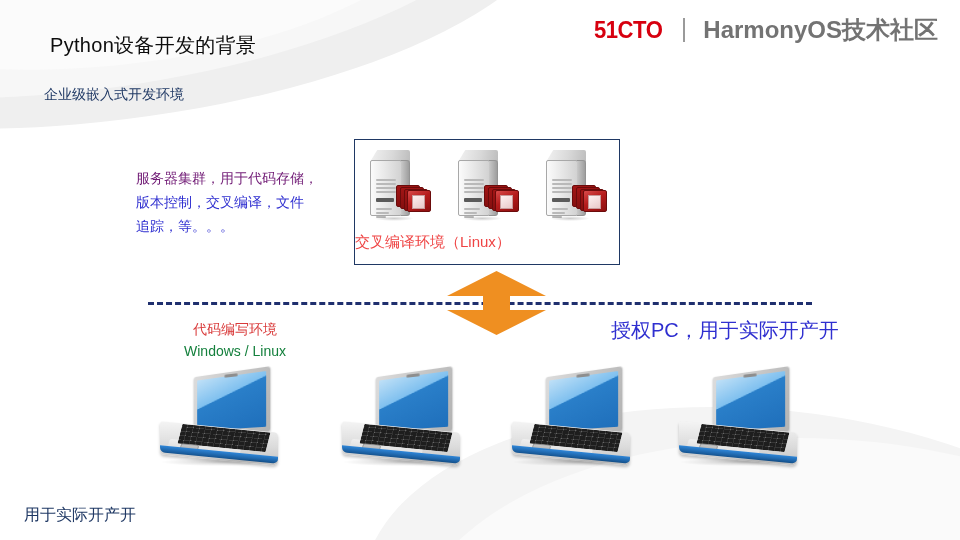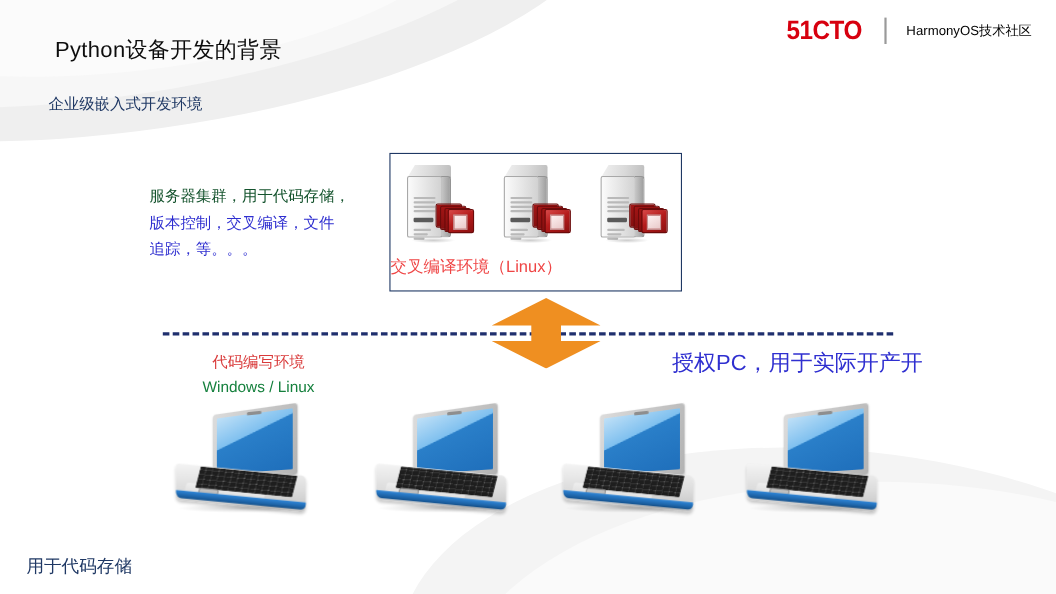--- a/index.html
+++ b/index.html
@@ -52,21 +52,21 @@
   .brand{
     position:absolute;right:22px;top:14px;
     display:flex;align-items:center;gap:18px;white-space:nowrap;
   }
   .brand-51cto{
     font-size:24px;font-weight:bold;color:#d7000f;
     letter-spacing:-0.5px;transform:scaleX(.92);
     font-family:"Liberation Sans","DejaVu Sans",sans-serif;
   }
   .brand-sep{width:2px;height:24px;background:#9a9a9a;}
-  .brand-name{font-size:12px;font-weight:normal;color:#000000;}
+  .brand-name{font-size:24px;font-weight:bold;color:#737373;}
 
   
   .server-box{
     position:absolute;left:354px;top:139px;width:266px;height:126px;
     border:1.5px solid #1f3864;background:#ffffff;box-sizing:border-box;
   }
   .server-row{
     position:absolute;left:0;top:8px;width:100%;height:76px;
     display:flex;justify-content:space-around;align-items:flex-start;
   }
@@ -127,21 +127,21 @@
   .server-box-label{
     position:absolute;left:0;bottom:12px;width:100%;
     text-align:left;font-size:15px;color:#ef4444;
   }
 
   
   .desc-servers{
     position:absolute;left:136px;top:166px;width:212px;
     font-size:14px;line-height:24px;color:#2f2fd0;
   }
-  .desc-servers .hl{color:#14532d;margin-top:12px;}
+  .desc-servers .hl{color:#701a75;margin-top:12px;}
 
   
   .divider{
     position:absolute;left:148px;top:302px;width:664px;height:0;
     border-top:3px dashed #1f2f6e;
   }
 
   
   .arrow{
     position:absolute;left:447px;top:271px;width:99px;height:64px;
@@ -394,15 +394,15 @@
     <div class="lp-screen"></div>
     <div class="lp-cam"></div>
     <div class="lp-base"></div>
     <div class="lp-palm"></div>
     <div class="lp-keyboard"></div>
     <div class="lp-trackpad"></div>
     <div class="lp-blue-edge"></div>
     <div class="lp-shadow"></div>
   </div>
 
-  <div class="footer">用于代码存储</div>
+  <div class="footer">用于实际开产开</div>
 
 </div>
 
 </body></html>

